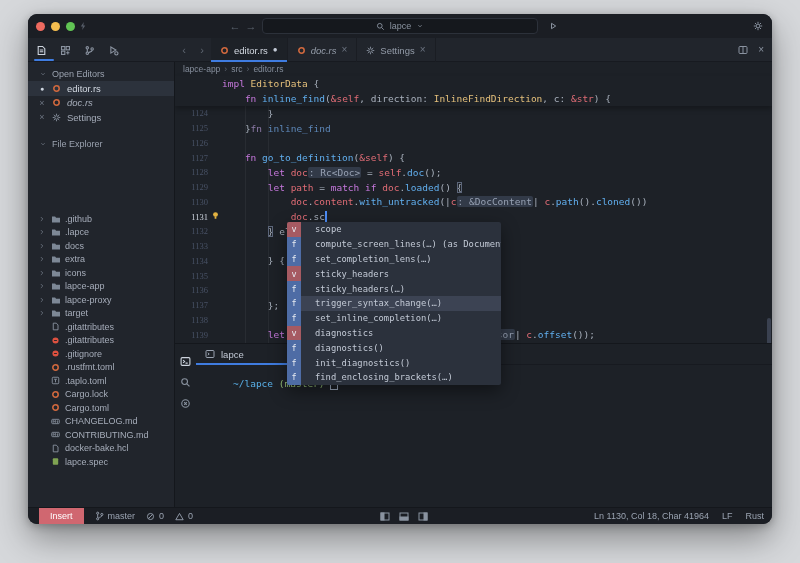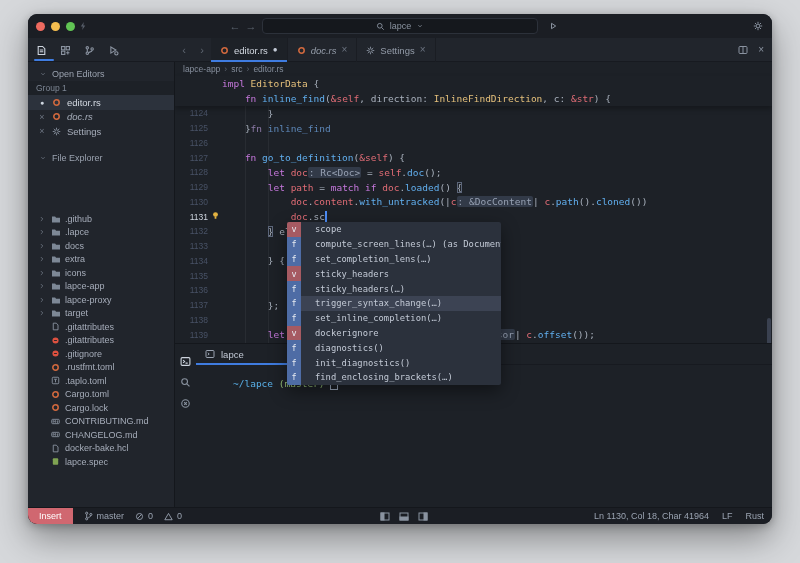--- a/index.html
+++ b/index.html
@@ -53,21 +53,21 @@
   .editor{position:absolute;left:147px;top:48px;right:0;height:281px;background:#1d2127;overflow:hidden;}
   .breadcrumb{height:14px;display:flex;align-items:center;padding-left:8px;color:#848d9b;font-size:8.5px;gap:4px;}
   .crumb-sep{color:#5d6570;}
   .sticky{position:absolute;left:0;top:14px;right:0;height:30px;background:#1d2127;
           box-shadow:0 3px 5px rgba(0,0,0,.28);z-index:2;}
   .codewrap{position:absolute;left:0;top:44px;right:0;bottom:0;}
   .guide{position:absolute;top:0;bottom:0;width:1px;background:rgba(255,255,255,.05);}
   .cl{position:relative;height:14.75px;display:flex;align-items:center;
       font-family:"DejaVu Sans Mono",monospace;font-size:9.5px;}
   .cl .num{width:33px;text-align:right;color:#485266;font-size:8.5px;flex:none;
-           font-family:Liberation Sans, sans-serif;}
+           font-family:Liberation Serif, serif;}
   .cl .num.cur{color:#cfd6e0;}
   .cl .code{position:absolute;left:47px;white-space:pre;}
   .s-kw{color:#c678dd}.s-fn{color:#61afef}.s-ty{color:#e5c07b}.s-var{color:#e06c75}
   .s-fg{color:#a8b0bc}.s-dimkw{color:#8d7ba8}.s-dimfn{color:#5d87b8}
   .s-inlay{background:#323a48;color:#96a0b2;border-radius:2px;padding:0 1px;}
   .s-box{outline:1px solid #5c667a;outline-offset:-1px;color:#a8b0bc;}
   .caret{display:inline-block;width:2px;height:11px;background:#4d8df7;vertical-align:-2px;}
   .bulb{position:absolute;left:36px;top:2px;}
   .scrollthumb{position:absolute;right:1px;top:256px;width:4px;height:64px;background:#3a4150;border-radius:2px;}
   
@@ -92,21 +92,21 @@
             gap:6px;padding-left:9px;color:#c3cad6;box-sizing:border-box;}
   .term-tab:after{content:"";position:absolute;left:0;right:0;bottom:-1px;height:2px;background:var(--accent);}
   .prompt{position:absolute;left:58px;top:33px;font-family:"DejaVu Sans Mono",monospace;font-size:9.5px;
           display:flex;align-items:center;gap:0;}
   .pr-path{color:#59b0e8;}
   .pr-branch{color:#98c379;}
   .pr-cursor{display:inline-block;width:6px;height:11px;border:1px solid #9aa7bb;margin-left:5px;}
   
   .statusbar{position:absolute;left:0;bottom:0;right:0;height:17px;background:#1b1e24;
              border-top:1px solid #14171c;box-sizing:border-box;display:flex;align-items:center;font-size:9px;}
-  .mode{height:100%;padding:0 11px;display:flex;align-items:center;color:#fff;background:var(--modebg);}
+  .mode{height:100%;padding:0 11px;display:flex;align-items:center;color:#fff;background:var(--modebg);margin-left:11px;}
   .sb-item{display:flex;align-items:center;gap:4px;color:#9aa3b1;margin-left:11px;}
   .sb-panels{position:absolute;left:352px;display:flex;gap:9px;color:#8a93a0;}
   .sb-right{position:absolute;right:8px;display:flex;gap:13px;color:#9aa3b1;}
 </style>
 </head>
 <body>
 
 <div class="win" style="--accent:#3f7ce0;--modebg:#d06770;">
 
   <div class="titlebar">
@@ -237,21 +237,20 @@
   </div>
 
   <div class="sidebar">
     <div style="height:4px"></div>
     <div class="sec-head">
       <svg width="8" height="8" viewBox="0 0 10 10" stroke="#717a87" fill="none">
           <path d="M3 4l2 2 2-2"></path>
         </svg>
       <span>Open Editors</span>
     </div>
-    <div class="group-row">Group 1</div>
     <div id="open-editors">
         <div class="oe-row active">
           <span class="mk dot">●</span>
     <span>
             <svg width="9" height="9" viewBox="0 0 10 10">
               <circle cx="5" cy="5" r="3" fill="none" stroke="#d2693e" stroke-width="1.7"></circle>
             </svg>
           </span>
     <span style="">editor.rs</span>
         </div>
@@ -436,50 +435,50 @@
           </span>
           <span>.taplo.toml</span>
         </div>
         <div class="t-row">
           <span class="chev"></span>
     <span class="fi">
             <svg width="9" height="9" viewBox="0 0 10 10">
               <circle cx="5" cy="5" r="3" fill="none" stroke="#d2693e" stroke-width="1.7"></circle>
             </svg>
           </span>
+          <span>Cargo.lock</span>
+        </div>
+        <div class="t-row">
+          <span class="chev"></span>
+    <span class="fi">
+            <svg width="9" height="9" viewBox="0 0 10 10">
+              <circle cx="5" cy="5" r="3" fill="none" stroke="#d2693e" stroke-width="1.7"></circle>
+            </svg>
+          </span>
           <span>Cargo.toml</span>
-        </div>
-        <div class="t-row">
-          <span class="chev"></span>
-    <span class="fi">
-            <svg width="9" height="9" viewBox="0 0 10 10">
-              <circle cx="5" cy="5" r="3" fill="none" stroke="#d2693e" stroke-width="1.7"></circle>
-            </svg>
-          </span>
-          <span>Cargo.lock</span>
         </div>
         <div class="t-row">
           <span class="chev"></span>
     <span class="fi">
             <svg width="9" height="9" viewBox="0 0 10 10">
               <rect x=".8" y="2.6" width="8.4" height="4.8" rx="1" fill="none" stroke="#8a93a0"></rect>
               <path d="M2.4 6.4V3.8l1.2 1.3 1.2-1.3v2.6M7.4 3.8v2.4l-1-.9" stroke="#8a93a0" fill="none"></path>
             </svg>
           </span>
-          <span>CONTRIBUTING.md</span>
+          <span>CHANGELOG.md</span>
         </div>
         <div class="t-row">
           <span class="chev"></span>
     <span class="fi">
             <svg width="9" height="9" viewBox="0 0 10 10">
               <rect x=".8" y="2.6" width="8.4" height="4.8" rx="1" fill="none" stroke="#8a93a0"></rect>
               <path d="M2.4 6.4V3.8l1.2 1.3 1.2-1.3v2.6M7.4 3.8v2.4l-1-.9" stroke="#8a93a0" fill="none"></path>
             </svg>
           </span>
-          <span>CHANGELOG.md</span>
+          <span>CONTRIBUTING.md</span>
         </div>
         <div class="t-row">
           <span class="chev"></span>
     <span class="fi">
             <svg width="9" height="9" viewBox="0 0 10 10">
               <path d="M2.5 1.3h3.4l1.9 2v5.4H2.5z" fill="none" stroke="#8a93a0"></path>
             </svg>
           </span>
           <span>docker-bake.hcl</span>
         </div>
@@ -655,21 +654,21 @@
       <div class="p-row sel">
         <span class="p-kind f">f</span>
     <span class="p-lbl">trigger_syntax_change(…)</span>
       </div>
       <div class="p-row">
         <span class="p-kind f">f</span>
     <span class="p-lbl">set_inline_completion(…)</span>
       </div>
       <div class="p-row">
         <span class="p-kind v">v</span>
-    <span class="p-lbl">dockerignore</span>
+    <span class="p-lbl">diagnostics</span>
       </div>
       <div class="p-row">
         <span class="p-kind f">f</span>
     <span class="p-lbl">diagnostics()</span>
       </div>
       <div class="p-row">
         <span class="p-kind f">f</span>
     <span class="p-lbl">init_diagnostics()</span>
       </div>
       <div class="p-row">

